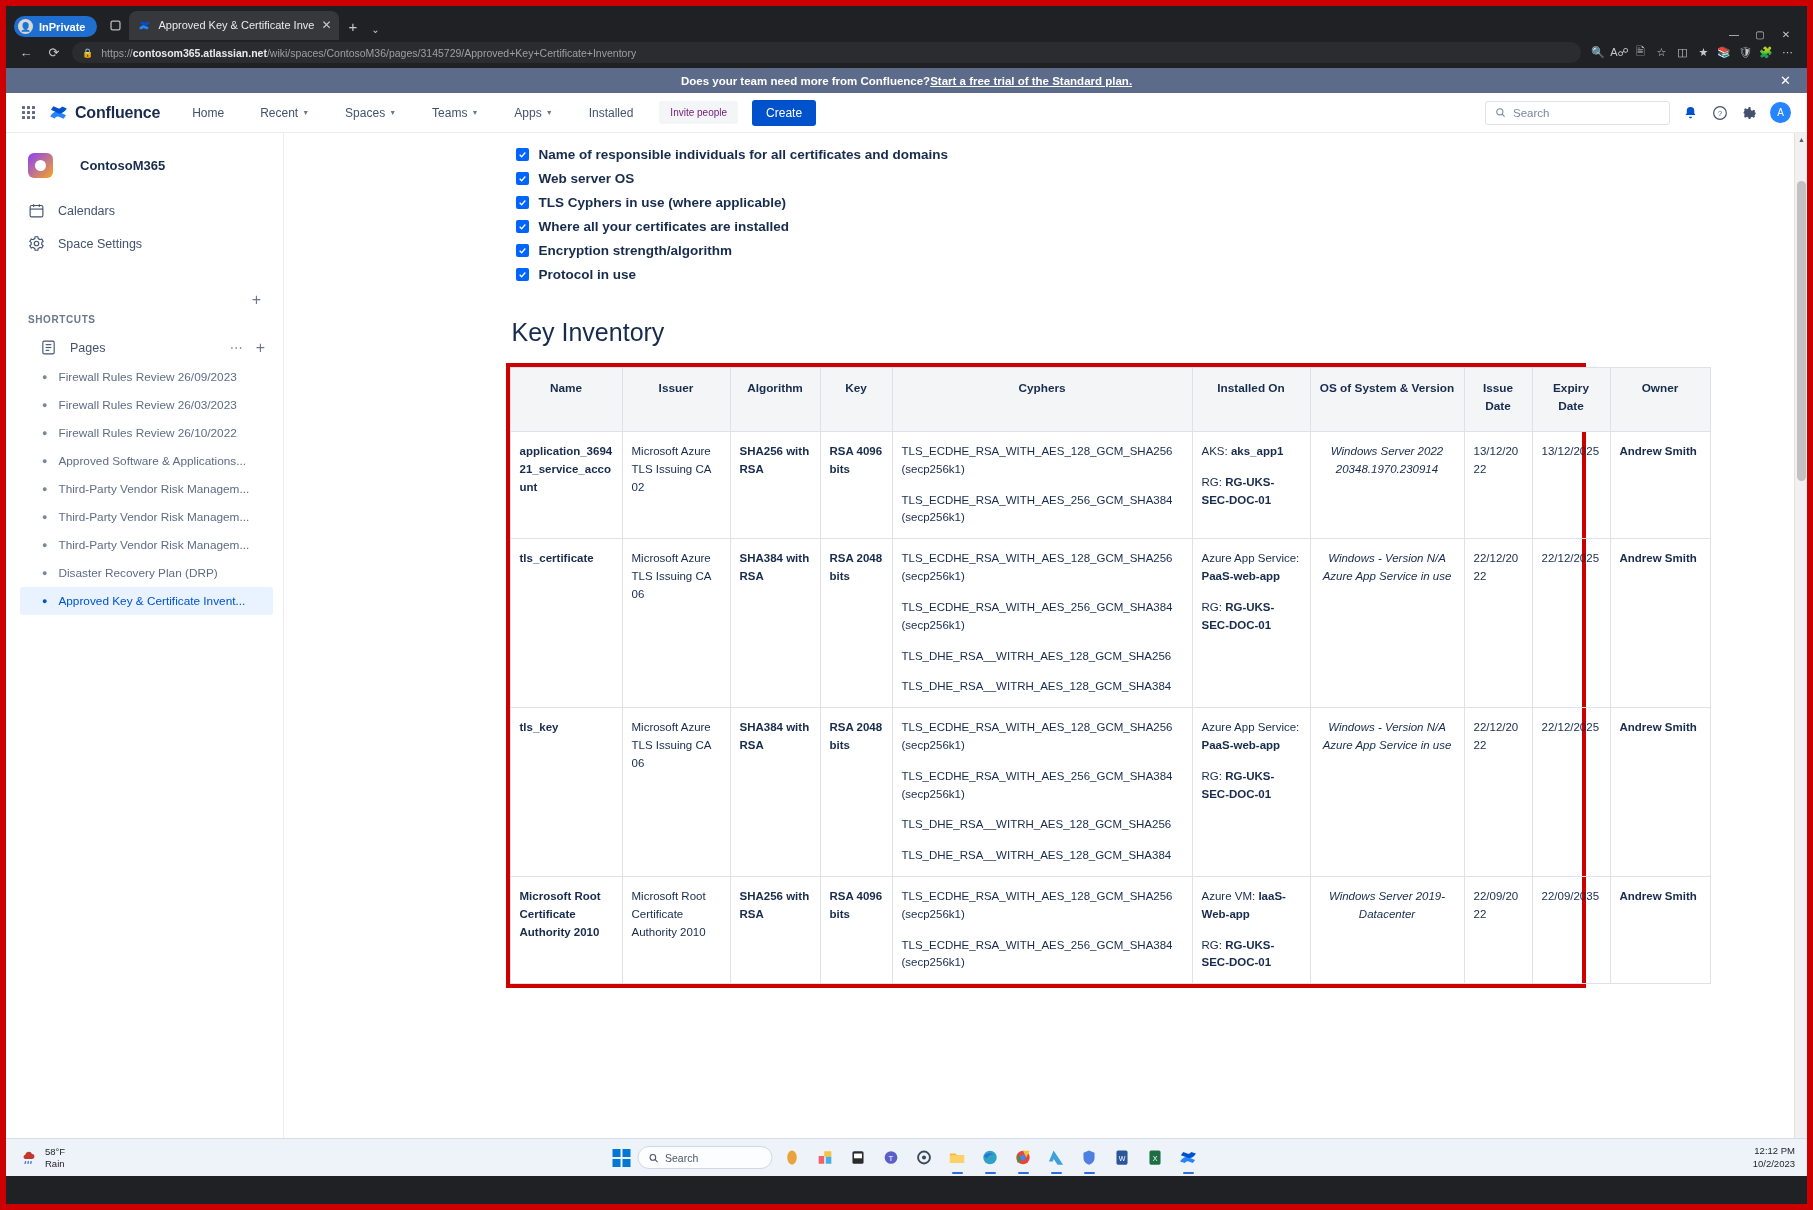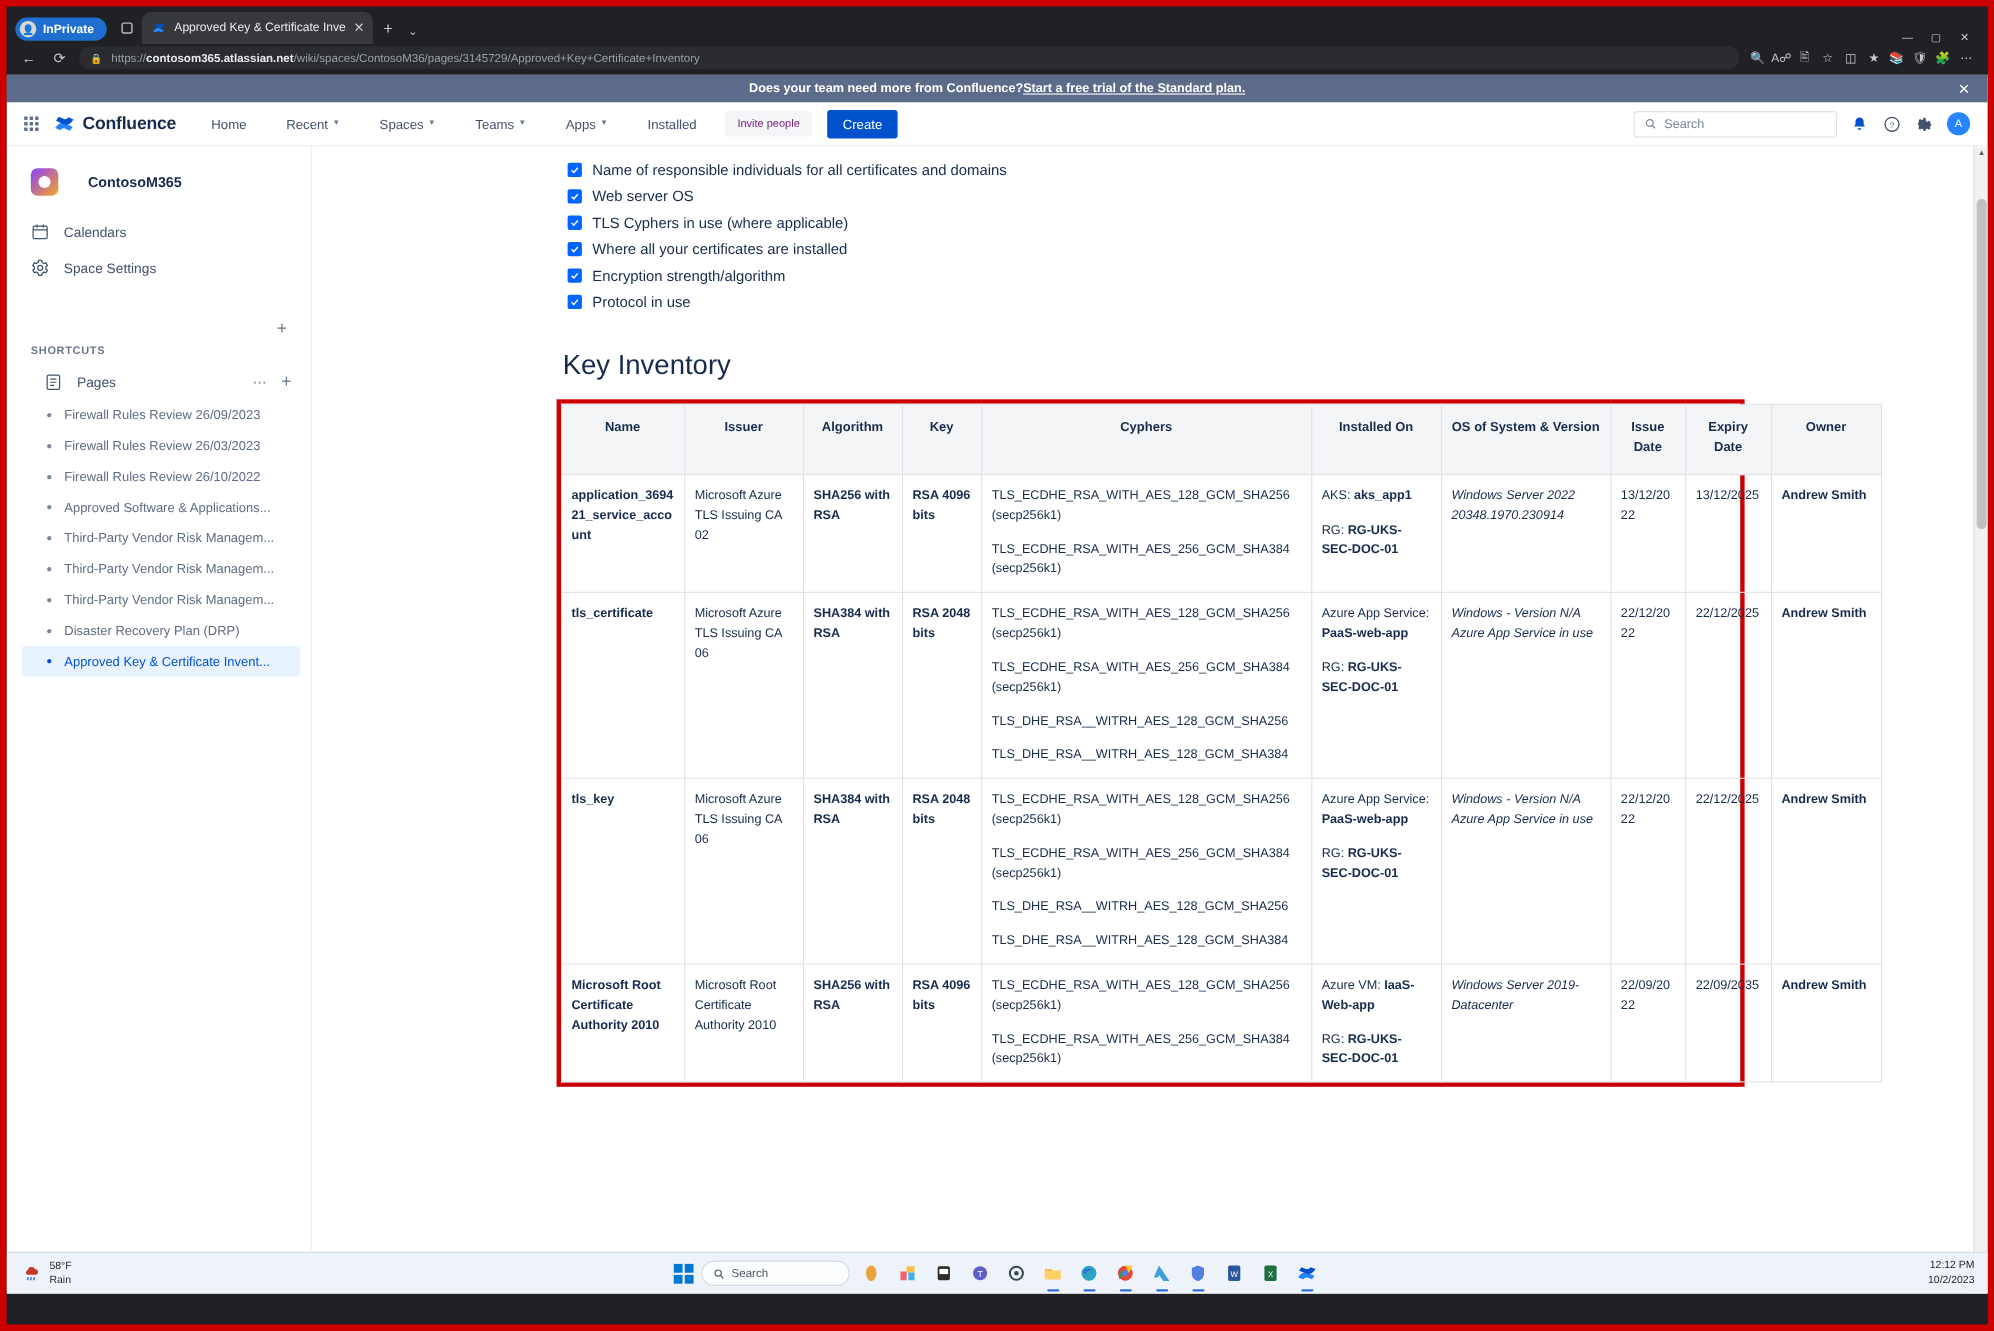--- a/index.html
+++ b/index.html
@@ -164,21 +164,21 @@
   .page-li.active {
     background:#e9f2ff;color:#0052cc;border-radius:3px;margin:0 10px 0 14px;
     padding-left:22px;
   }
   .page-li.active .bullet { color:#0052cc; }
 
   
   .content { flex:1; position:relative; background:#fff; overflow:hidden; padding-top:14px;}
   .content-inner { max-width:1120px; margin:0 auto; padding:0 20px; }
   h2.sec { font-size:27px;font-weight:400;color:#172b4d;margin:6px 0 14px 6px; }
-  .checklist { margin-left:10px; }
+  .checklist { margin-left:10px;font-weight:bold; }
   .cl-item { display:flex;align-items:center;gap:10px;margin-bottom:9px; }
   .cb {
     width:13px;height:13px;border-radius:2px;background:#0065ff;flex:none;
     display:flex;align-items:center;justify-content:center;
   }
   .cb svg { width:9px;height:9px;stroke:#fff;stroke-width:2.4;fill:none; }
   .cl-text { font-size:13.5px;color:#172b4d; }
   h2.keyinv { font-size:25px;font-weight:400;color:#172b4d;margin:36px 0 16px 6px; }
 
   
@@ -194,21 +194,21 @@
   .c-alg    { width:90px;  }
   .c-key    { width:72px;  }
   .c-cyph   { width:300px; }
   .c-inst   { width:118px; }
   .c-os     { width:154px; }
   .c-issue  { width:68px;  }
   .c-exp    { width:78px;  }
   .c-owner  { width:100px; }
   td.b { font-weight:700; }
   td.muted { color:#505f79; font-weight:400; }
-  td.ital { font-style:italic; color:#172b4d; }
+  td.ital { font-style:italic; color:#172b4d;text-align:center; }
   .cyph-line { margin-bottom:0; }
   .cyph-grp { margin-bottom:13px; }
   .cyph-grp:last-child { margin-bottom:0; }
   .inst-grp { margin-bottom:13px; }
   .inst-grp:last-child { margin-bottom:0; }
   .inst-grp b { font-weight:700;text-align:right; }
   .owner-b { font-weight:700; }
   .break-any { overflow-wrap:anywhere; word-break:break-word; }
 
   

